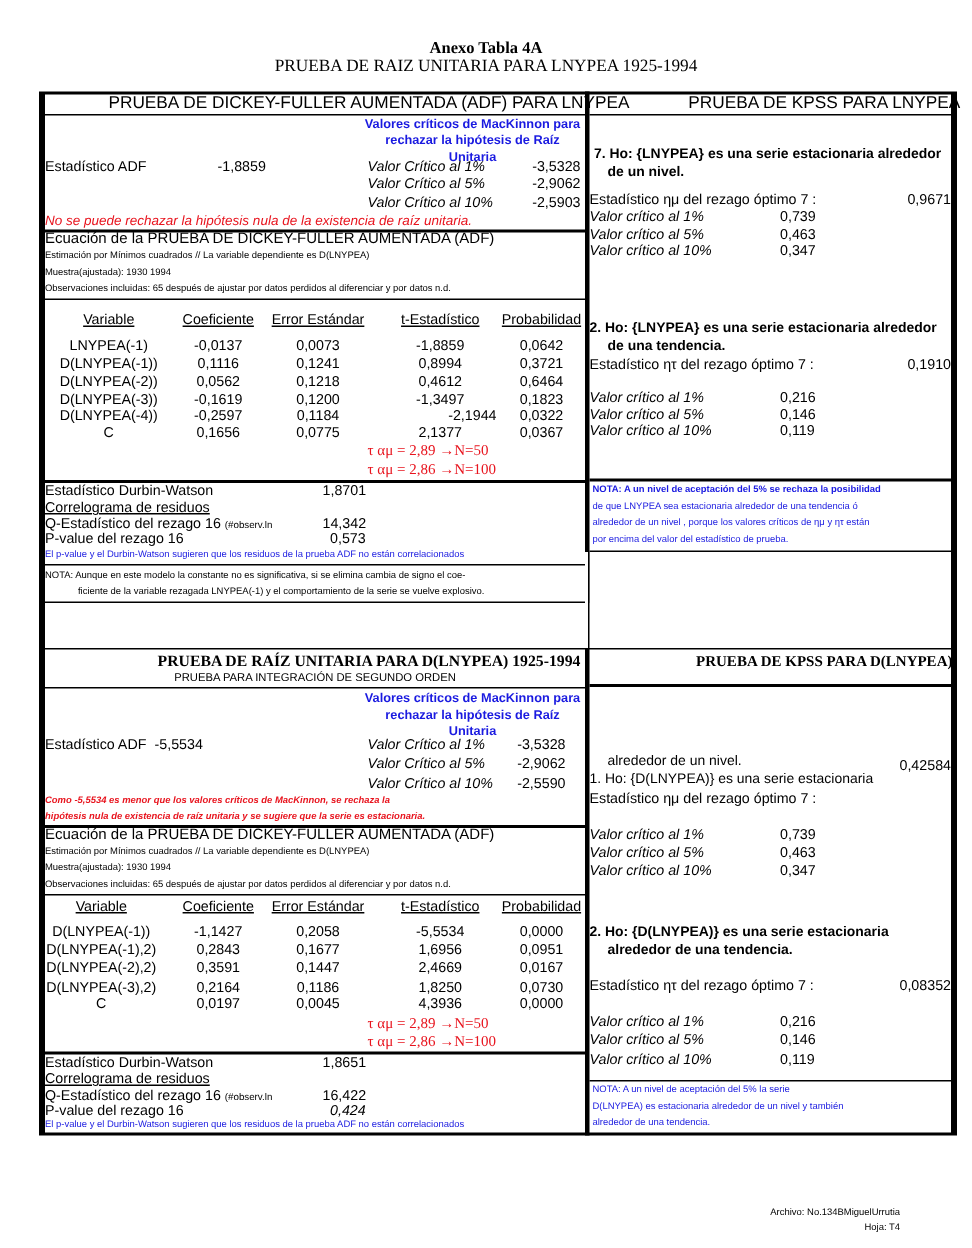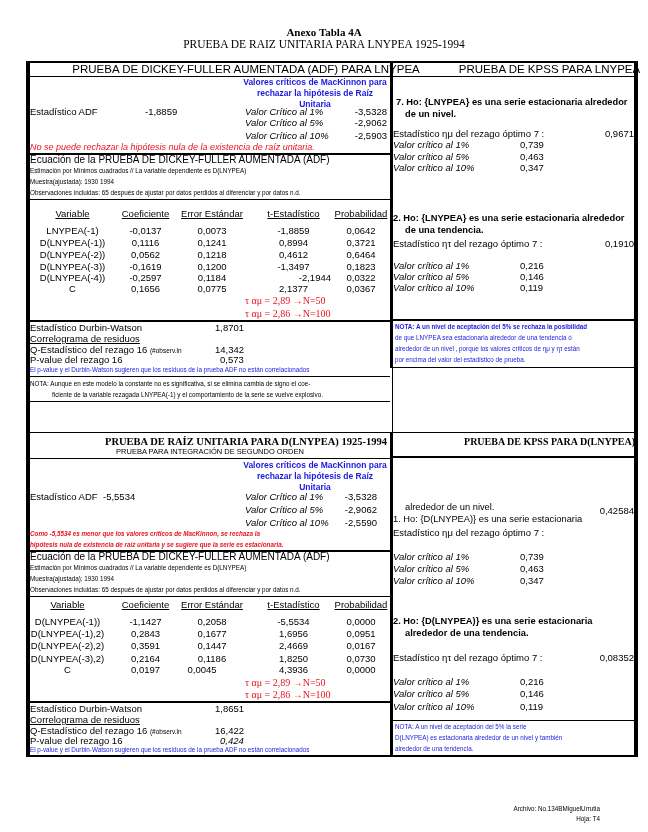--- a/index.html
+++ b/index.html
@@ -229,21 +229,21 @@
   <div class="abs" style="top:37px;">
     <div class="abs t c" style="left:30px;width:75px;">D(LNYPEA(-3),2)</div>
     <div class="abs t c" style="left:118px;width:55px;">0,2164</div>
     <div class="abs t c" style="left:178px;width:68px;">0,1186</div>
     <div class="abs t c" style="left:256px;width:75px;">1,8250</div>
     <div class="abs t c" style="left:332px;width:58px;">0,0730</div>
   </div>
   <div class="abs" style="top:48px;">
     <div class="abs t c" style="left:30px;width:75px;">C</div>
     <div class="abs t c" style="left:118px;width:55px;">0,0197</div>
-    <div class="abs t c" style="left:168px;width:68px;">0,0045</div>
+    <div class="abs t c" style="left:178px;width:68px;">0,0045</div>
     <div class="abs t c" style="left:256px;width:75px;">4,3936</div>
     <div class="abs t c" style="left:332px;width:58px;">0,0000</div>
   </div>
 </div>
 
 <div class="abs tau" style="left:245px; top:677px;">τ αμ = 2,89    →N=50</div>
 <div class="abs tau" style="left:245px; top:689px;">τ αμ = 2,86    →N=100</div>
 <div class="abs hline2" style="left:30px; width:360px; top:701px;"></div>
 
 <div class="abs t" style="left:30px; top:703px;">Estadístico Durbin-Watson</div>

